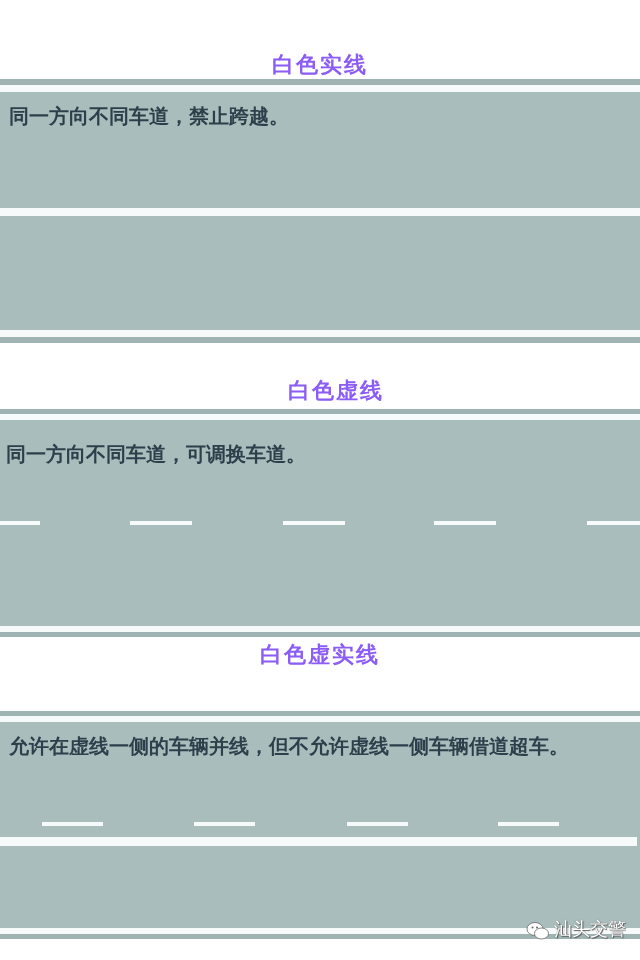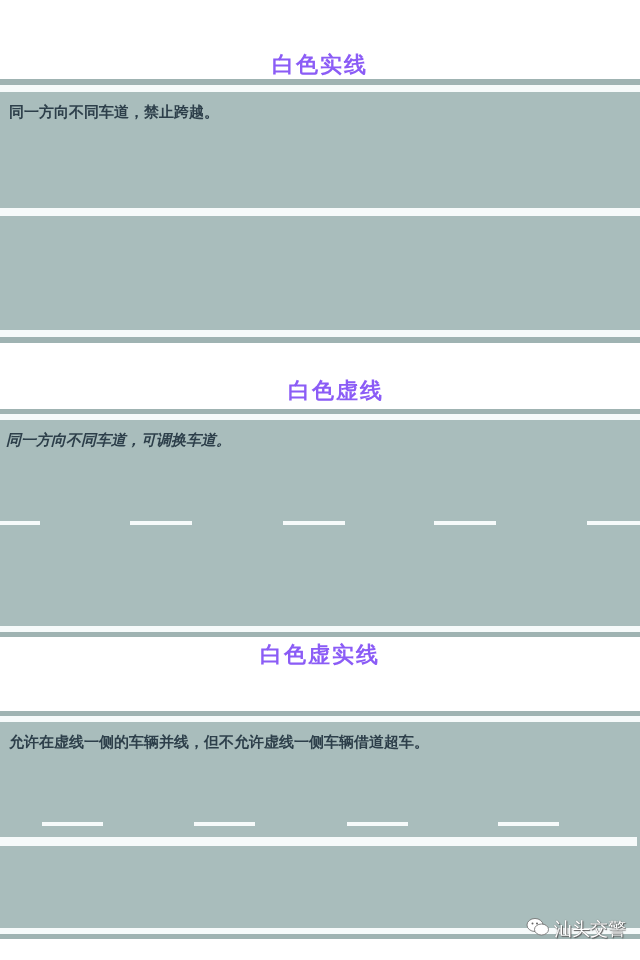--- a/index.html
+++ b/index.html
@@ -3,44 +3,44 @@
 <meta charset="utf-8">
 <style>
   html, body { margin:0; padding:0; }
   body { width:640px; height:960px; background:#ffffff; position:relative; overflow:hidden;
          font-family:"DejaVu Sans", sans-serif; }
   .title { position:absolute; left:0; width:640px; text-align:center; font-weight:bold;
            font-size:22px; color:#8b5cf6; letter-spacing:2px; }
   .road { position:absolute; left:0; width:640px; background:#a9bdbc; }
   .edge { position:absolute; left:0; width:640px; background:#9fb3b2; }
   .white { position:absolute; left:0; width:640px; background:#f6fafa; }
-  .caption { position:absolute; left:9px; font-size:15px; font-weight:bold; color:#2d3f4a; white-space:nowrap; }
+  .caption { position:absolute; left:9px; font-size:20px; font-weight:bold; color:#2d3f4a; white-space:nowrap; }
   .dash { position:absolute; height:4px; background:#f6fafa; }
-  .wm { position:absolute; right:14px; top:917px; display:flex; align-items:flex-start; gap:4px; }
+  .wm { position:absolute; right:14px; top:917px; display:flex; align-items:flex-end; gap:4px; }
   .wm-text { font-size:18px; color:#ffffff; text-shadow:0 0 1px #555, 1px 1px 1px #555; }
   .wm-icon { width:24px; height:20px; position:relative; }
 </style>
 </head>
 <body>
 
 <div class="title" style="top:50px;">白色实线</div>
 <div class="edge" style="top:79px;height:6px;"></div>
 <div class="white" style="top:85px;height:7px;"></div>
 <div class="road" style="top:92px;height:116px;"></div>
 <div class="caption" style="top:103px;">同一方向不同车道，禁止跨越。</div>
 <div class="white" style="top:208px;height:8px;"></div>
 <div class="road" style="top:216px;height:114px;"></div>
 <div class="white" style="top:330px;height:7px;"></div>
 <div class="edge" style="top:337px;height:6px;"></div>
 
 <div class="title" style="top:376px;margin-left:16px;">白色虚线</div>
 <div class="edge" style="top:409px;height:5px;"></div>
 <div class="white" style="top:414px;height:6px;"></div>
 <div class="road" style="top:420px;height:206px;"></div>
-<div class="caption" style="top:431px;left:6px;font-style:italic;">同一方向不同车道，可调换车道。</div>
+<div class="caption" style="top:441px;left:6px;">同一方向不同车道，可调换车道。</div>
 <div class="dash" style="top:521px;left:0;width:40px;"></div>
 <div class="dash" style="top:521px;left:130px;width:62px;"></div>
 <div class="dash" style="top:521px;left:283px;width:62px;"></div>
 <div class="dash" style="top:521px;left:434px;width:62px;"></div>
 <div class="dash" style="top:521px;left:587px;width:53px;"></div>
 <div class="white" style="top:626px;height:6px;"></div>
 <div class="edge" style="top:632px;height:5px;"></div>
 
 <div class="title" style="top:640px;">白色虚实线</div>
 <div class="edge" style="top:711px;height:5px;"></div>

